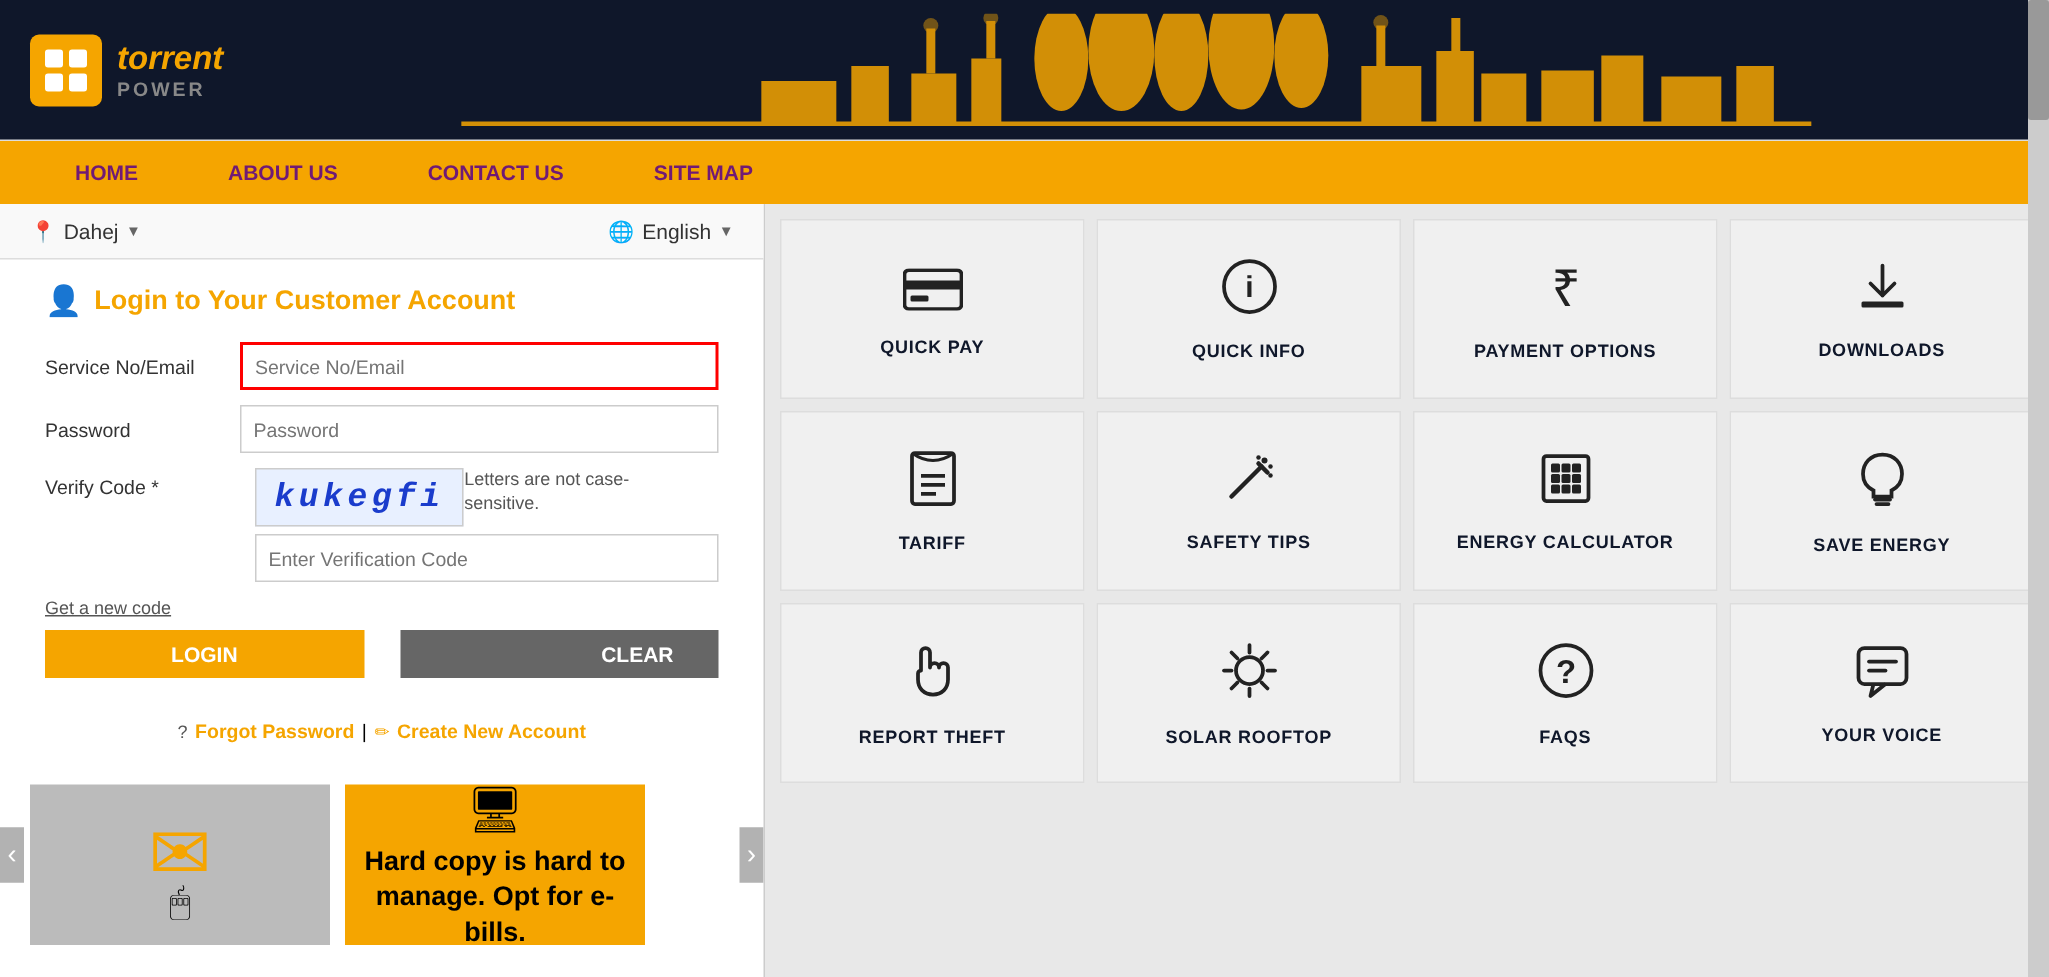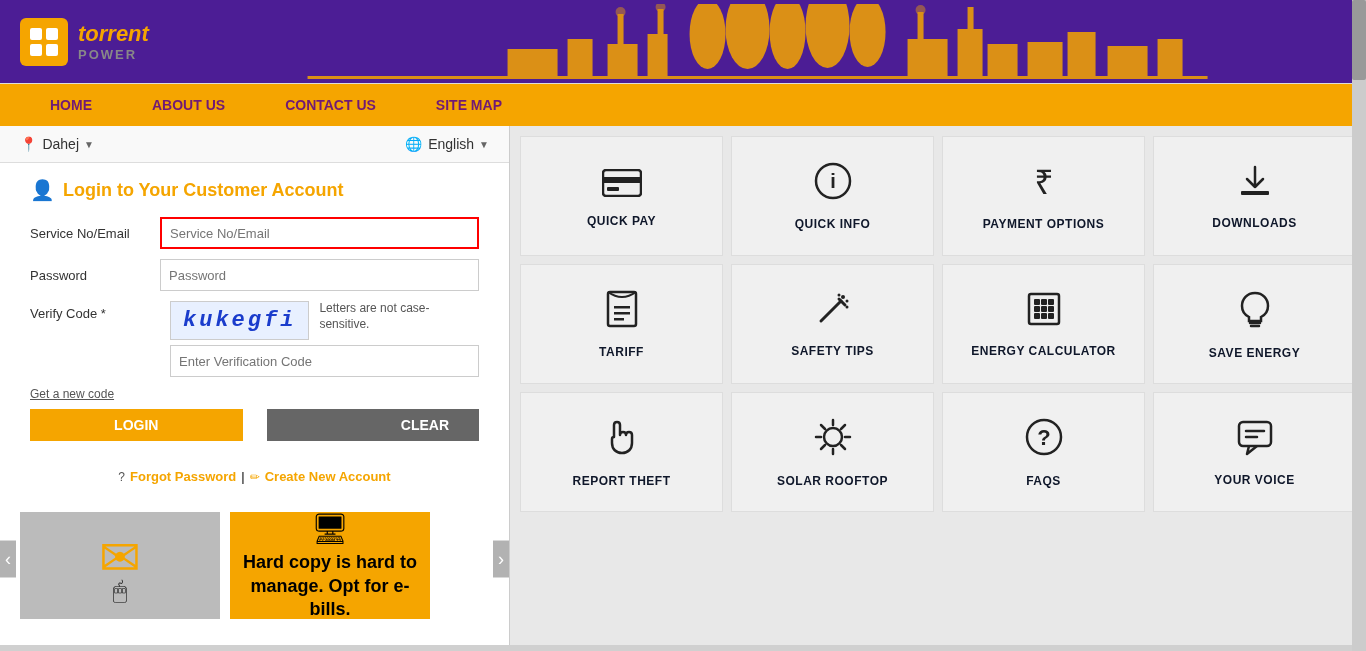--- a/index.html
+++ b/index.html
@@ -1,19 +1,19 @@
 <!DOCTYPE html>
 <html><head>
   <meta charset="utf-8">
   <style>
     * { margin: 0; padding: 0; box-sizing: border-box; }
     body { font-family: Arial, sans-serif; background: #d0d0d0; width: 1366px; min-height: 651px; overflow-x: hidden; }
 
     
-    .header { background: #4c1d95; display: flex; align-items: center; padding: 8px 20px; height: 84px; border-bottom: 1px solid #ddd; }
+    .header { background: #0f172a; display: flex; align-items: center; padding: 8px 20px; height: 94px; border-bottom: 1px solid #ddd; }
     .logo-area { display: flex; align-items: center; gap: 10px; }
     .logo-icon { width: 48px; height: 48px; background: #f5a500; border-radius: 6px; display: flex; align-items: center; justify-content: center; }
     .logo-icon svg { width: 32px; height: 32px; }
     .logo-text { display: flex; flex-direction: column; }
     .logo-brand { font-size: 22px; font-weight: bold; color: #555; }
     .logo-brand span { color: #f5a500; }
     .logo-sub { font-size: 13px; color: #888; letter-spacing: 2px; font-weight: bold; }
     .header-skyline { flex: 1; height: 75px; margin-left: 20px; overflow: hidden; }
     .header-skyline svg { width: 100%; height: 75px; }
 
@@ -175,21 +175,21 @@
       </div>
 
       <div class="form-row">
         <div class="form-label">Password</div>
         <input class="form-input" type="password" placeholder="Password" style="">
       </div>
 
       <div class="captcha-row">
         <div class="captcha-label">Verify Code *</div>
         <div class="captcha-right">
-          <div style="display:flex; gap:10px; align-items:flex-start;">
+          <div style="display:flex; gap:0; align-items:flex-start;">
             <div class="captcha-image">kukegfi</div>
             <div class="captcha-hint">
               <span>Letters are not case-</span><br>
               <span>sensitive.</span>
             </div>
           </div>
           <input class="captcha-input" type="text" placeholder="Enter Verification Code" style="">
         </div>
       </div>
 

